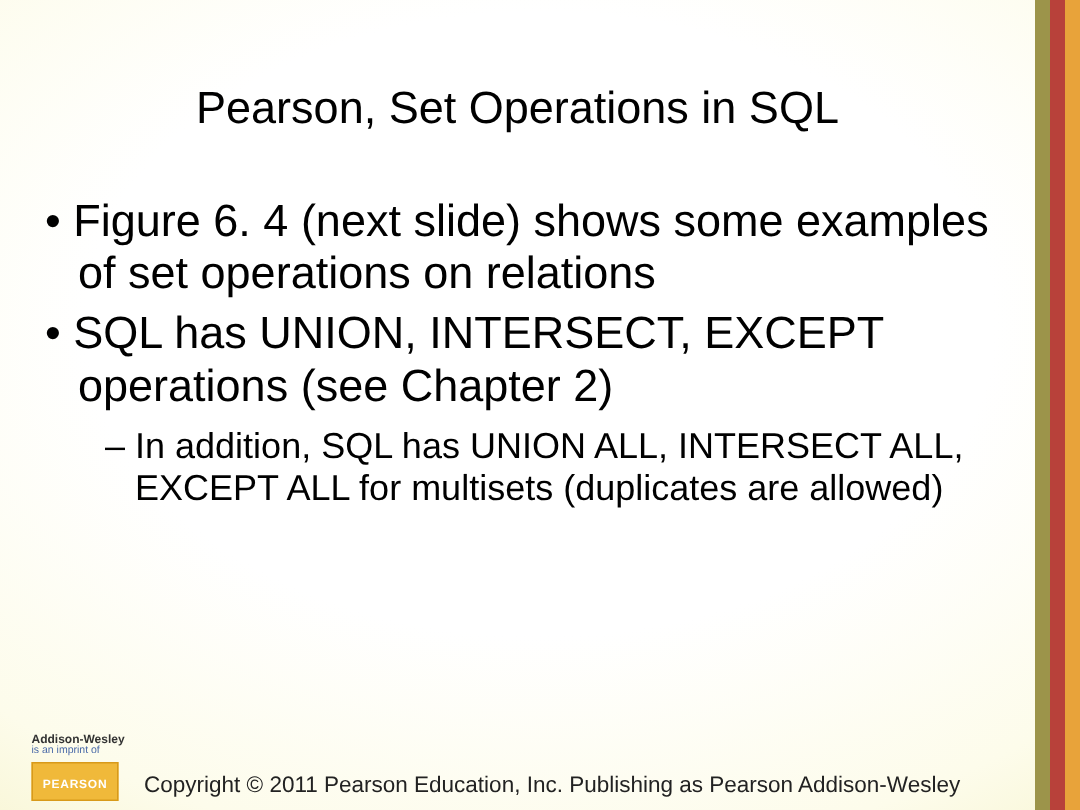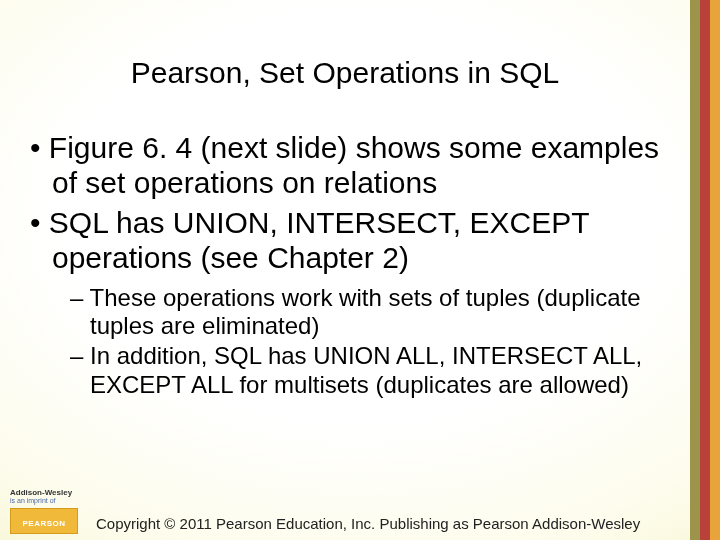--- a/index.html
+++ b/index.html
@@ -52,42 +52,42 @@
     padding-left: 20px;
     text-indent: -20px;
     margin-bottom: 2px;
   }
   .bullet-l2::before {
     content: "– ";
   }
   .l2-group { margin-top: 8px; }
   .footer-left {
     position: absolute;
-    left: 10px;
+    left: 21px;
     bottom: 6px;
     width: 70px;
     margin-top: 15px;
   }
   .imprint {
     font-size: 8px;
     font-weight: bold;
     color: #333;
     line-height: 1;
   }
   .imprint-sub {
     font-size: 7px;
     color: #4a6aa8;
     line-height: 1;
     margin-bottom: 4px;
   }
   .pearson-badge {
     background: #f0b93a;
     border: 1px solid #d89a1a;
     padding: 3px 5px;
-    width: 68px;
+    width: 58px;
     text-align: center;
   }
   .pearson-badge span {
     font-size: 8px;
     font-weight: bold;
     color: #fff;
     letter-spacing: 0.5px;
   }
   .copyright {
     position: absolute;
@@ -105,21 +105,20 @@
   <div class="stripe s2"></div>
   <div class="stripe s3"></div>
 </div>
 
 <h1 class="slide-title">Pearson, Set Operations in SQL</h1>
 
 <div class="content">
   <div class="bullet-l1">Figure 6. 4 (next slide) shows some examples of set operations on relations</div>
   <div class="bullet-l1">SQL has UNION, INTERSECT, EXCEPT operations (see Chapter 2)</div>
   <div class="l2-group">
-    <div class="bullet-l2">These operations work with sets of tuples (duplicate tuples are eliminated)</div>
     <div class="bullet-l2">In addition, SQL has UNION ALL, INTERSECT ALL, EXCEPT ALL for multisets (duplicates are allowed)</div>
   </div>
 </div>
 
 <div class="footer-left">
   <div class="imprint">Addison-Wesley</div>
   <div class="imprint-sub">is an imprint of</div>
   <div class="pearson-badge">
     <span>PEARSON</span>
   </div>

